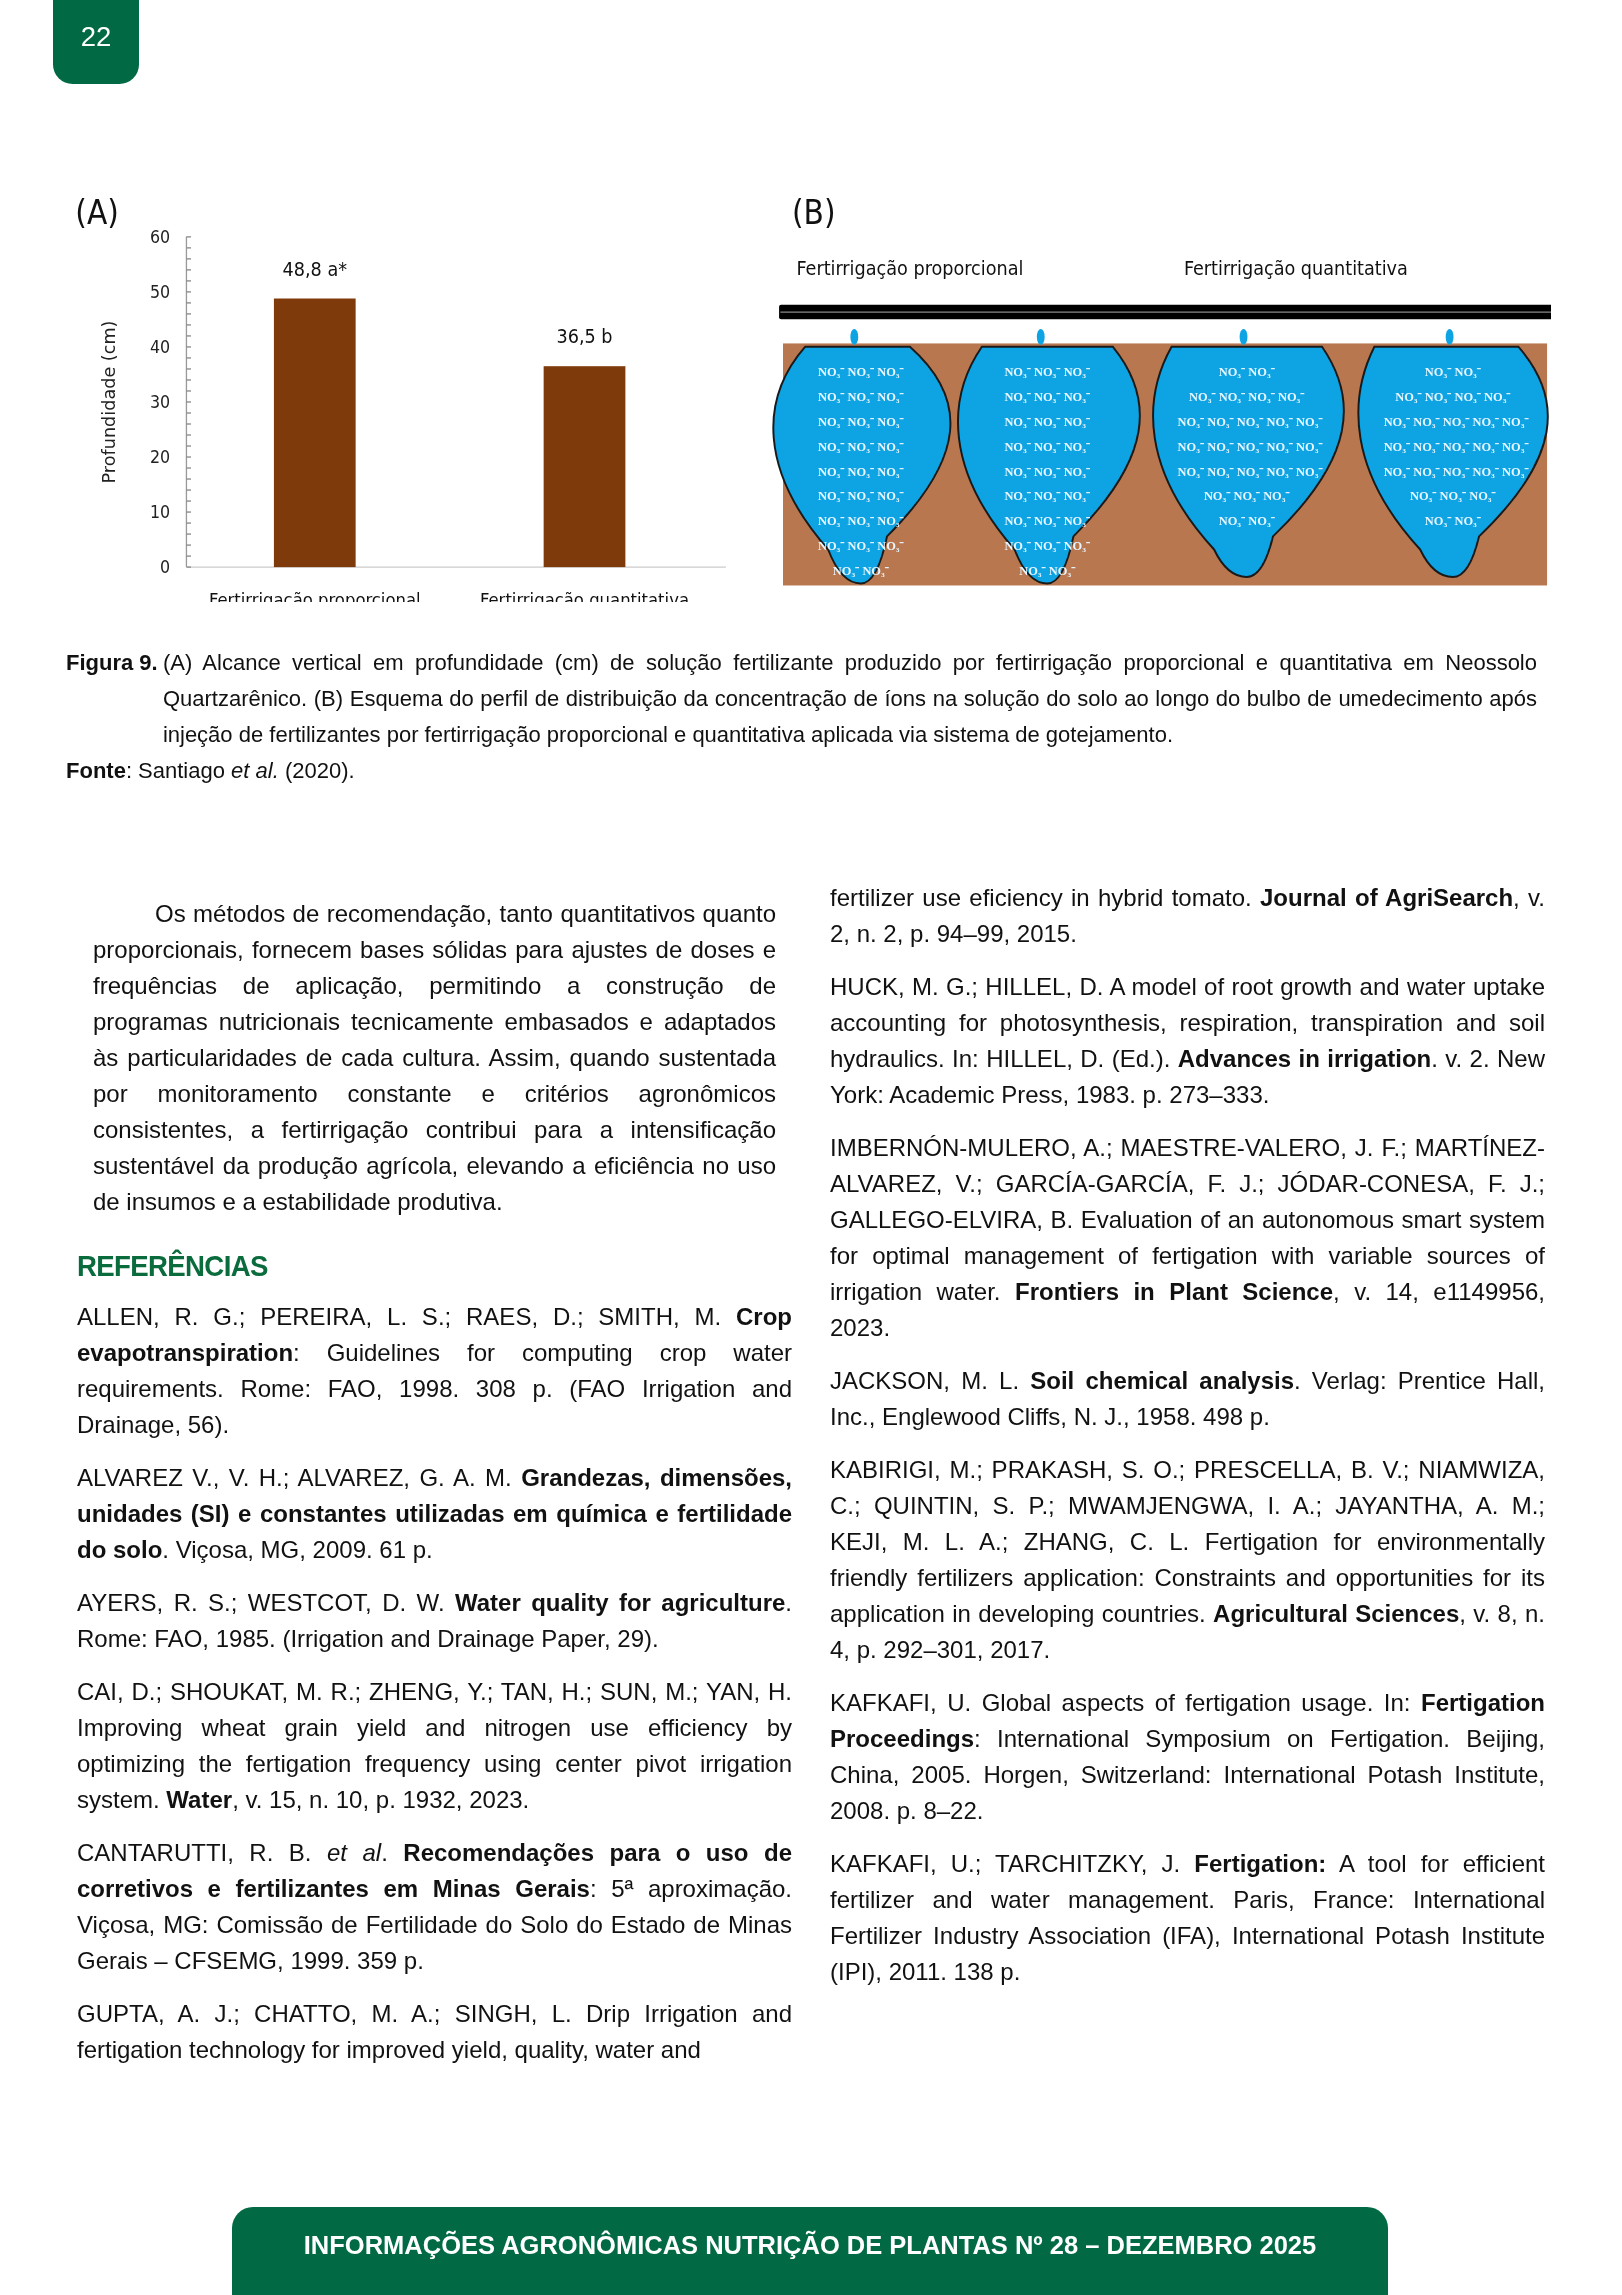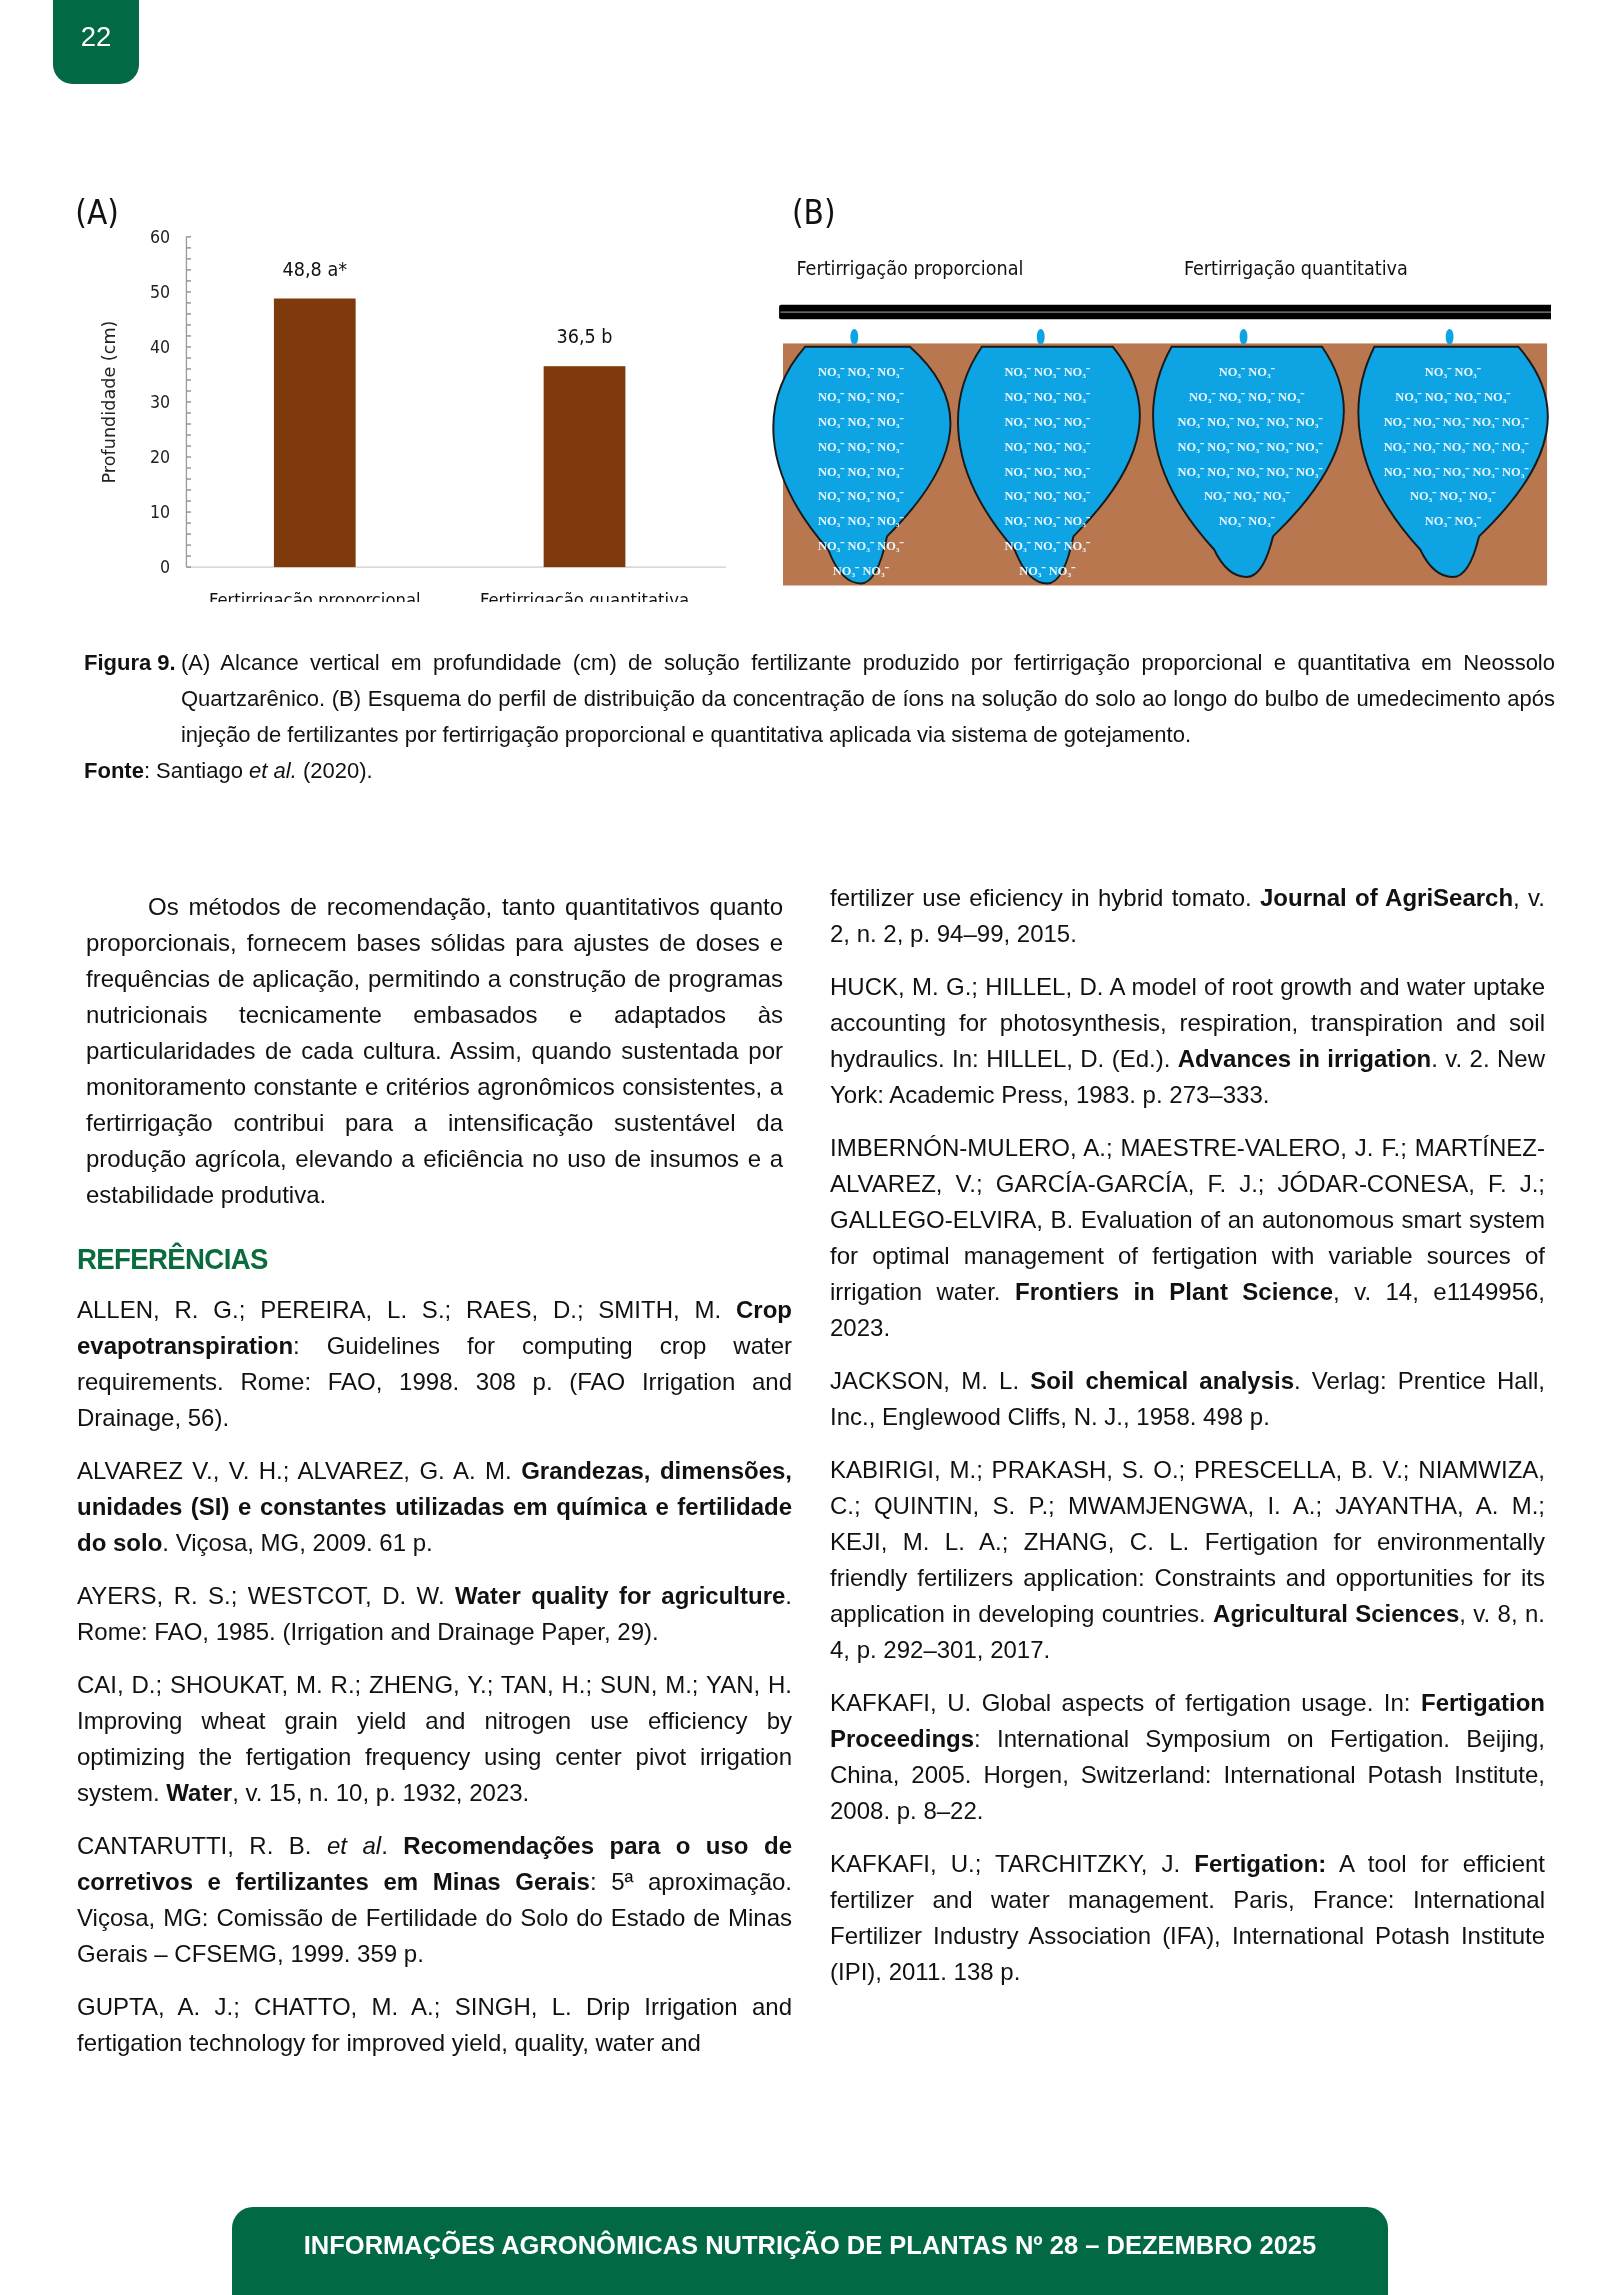--- a/index.html
+++ b/index.html
@@ -7,32 +7,32 @@
          font-family:"Liberation Sans", sans-serif; color:#111; }
   .page-tab { position:absolute; left:53px; top:0; width:86px; height:84px;
               background:#016a45; border-radius:0 0 19.6px 19.6px;
               color:#ffffff; font-size:27.5px; text-align:center; line-height:73px; }
   
   .fig { position:absolute; left:72px; top:183px; width:1485px; height:419px; }
   .panel-label { position:absolute; font-size:33px; font-family:"DejaVu Sans Condensed","DejaVu Sans", sans-serif; }
   #chartA { position:absolute; left:0; top:0; }
   #schemeB { position:absolute; left:694px; top:0; }
   
-  .caption { position:absolute; left:84px; top:645px; width:1471px;
+  .caption { position:absolute; left:66px; top:645px; width:1471px;
              font-size:22px; line-height:36px; font-family:"Liberation Sans", sans-serif; }
   .caption .cap-row { display:flex; }
   .caption .cap-lead { font-weight:bold; white-space:nowrap; padding-right:5.2px; }
   .caption .cap-body { text-align:justify; }
   .caption .fonte { margin-top:0; }
   
   .col { position:absolute; top:880px; width:715px; font-size:24px; line-height:36px;
          text-align:justify; hyphens:manual; }
   .col.left { left:77px; }
   .col.right { left:830px; }
-  .para { text-indent:62px; margin:9px; }
+  .para { text-indent:62px; margin:16px; }
   .section-title { color:#0a6b3d; font-weight:bold; font-size:30px; letter-spacing:-0.7px;
                    margin:26px 0 14.4px 0; line-height:39px; transform:scaleX(0.92); transform-origin:left; }
   .ref { margin:0 0 17px 0; }
   .ref b { font-weight:bold; }
   .ref i { }
   .footer { position:absolute; left:232px; top:2207px; width:1156px; height:115px;
             background:#016a45; border-radius:21px 21px 0 0; color:#fff;
             font-weight:bold; font-size:25.5px; text-align:center; line-height:77px; }
 </style>
 </head>

